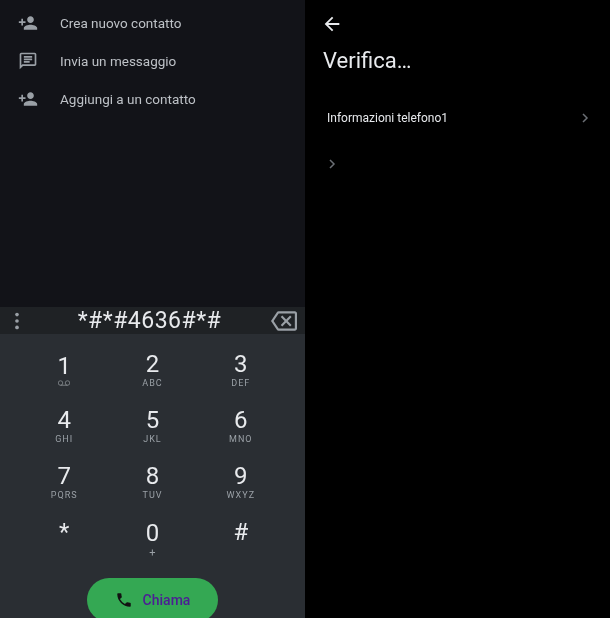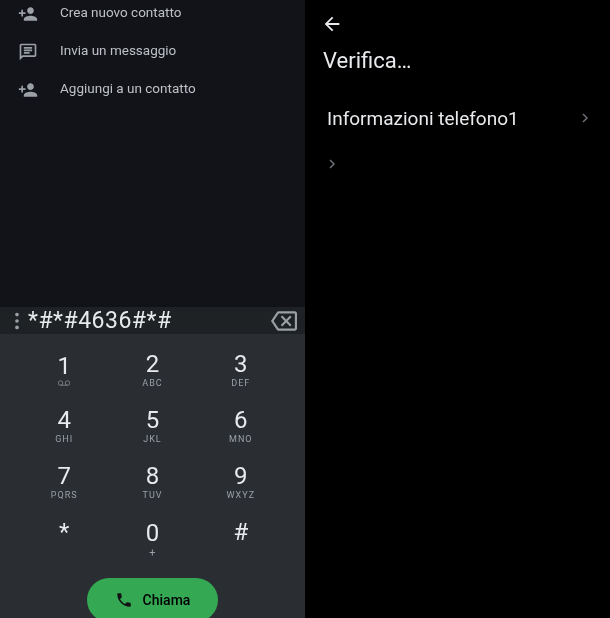--- a/index.html
+++ b/index.html
@@ -26,20 +26,21 @@
       flex-direction: column;
     }
     
     .actions {
       flex: 0 0 307px;
       background: #121318;
       padding: 4px 0;
     }
     .action-item {
       display: flex;
+      align-items: center;
       height: 38px;
       padding: 0 18px;
       color: #bdc1c6;
       font-size: 13.5px;
       cursor: pointer;
     }
     .action-item .act-icon {
       width: 20px;
       height: 20px;
       margin-right: 22px;
@@ -55,21 +56,21 @@
       padding: 0 8px 0 6px;
     }
     .more-icon {
       width: 22px;
       height: 22px;
       fill: #9aa0a6;
       cursor: pointer;
     }
     .dialed-number {
       flex: 1;
-      text-align: left;
+      text-align: center;
       color: #e8eaed;
       font-size: 23px;
       letter-spacing: 0.5px;
       font-weight: 400;
     }
     .backspace-icon {
       width: 26px;
       height: 26px;
       fill: #9aa0a6;
       cursor: pointer;
@@ -120,21 +121,21 @@
       background: #34a853;
       border-radius: 28px;
       height: 44px;
       padding: 0 28px;
       display: flex;
       align-items: center;
       gap: 10px;
       cursor: pointer;
     }
     .call-btn svg { width: 18px; height: 18px; fill: #121212; }
-    .call-btn span { color: #000000; font-size: 14px; font-weight: 500; }
+    .call-btn span { color: #4c1d95; font-size: 14px; font-weight: 500; }
     
     .back-row {
       height: 42px;
       display: flex;
       align-items: center;
       padding: 6px 16px 0;
     }
     .back-icon { width: 22px; height: 22px; fill: #e8eaed; cursor: pointer; }
     .page-title {
       color: #e8eaed;
@@ -148,21 +149,21 @@
     .settings-item {
       height: 46px;
       display: flex;
       align-items: center;
       padding: 0 16px 0 18px;
       cursor: pointer;
     }
     .settings-item span {
       flex: 1;
       color: #e8eaed;
-      font-size: 19px;
+      font-size: 12px;
     }
     .chevron-icon {
       width: 10px;
       height: 10px;
       fill: none;
       stroke: #6b6f75;
       stroke-width: 1.5;
     }
   </style>
 </head>

